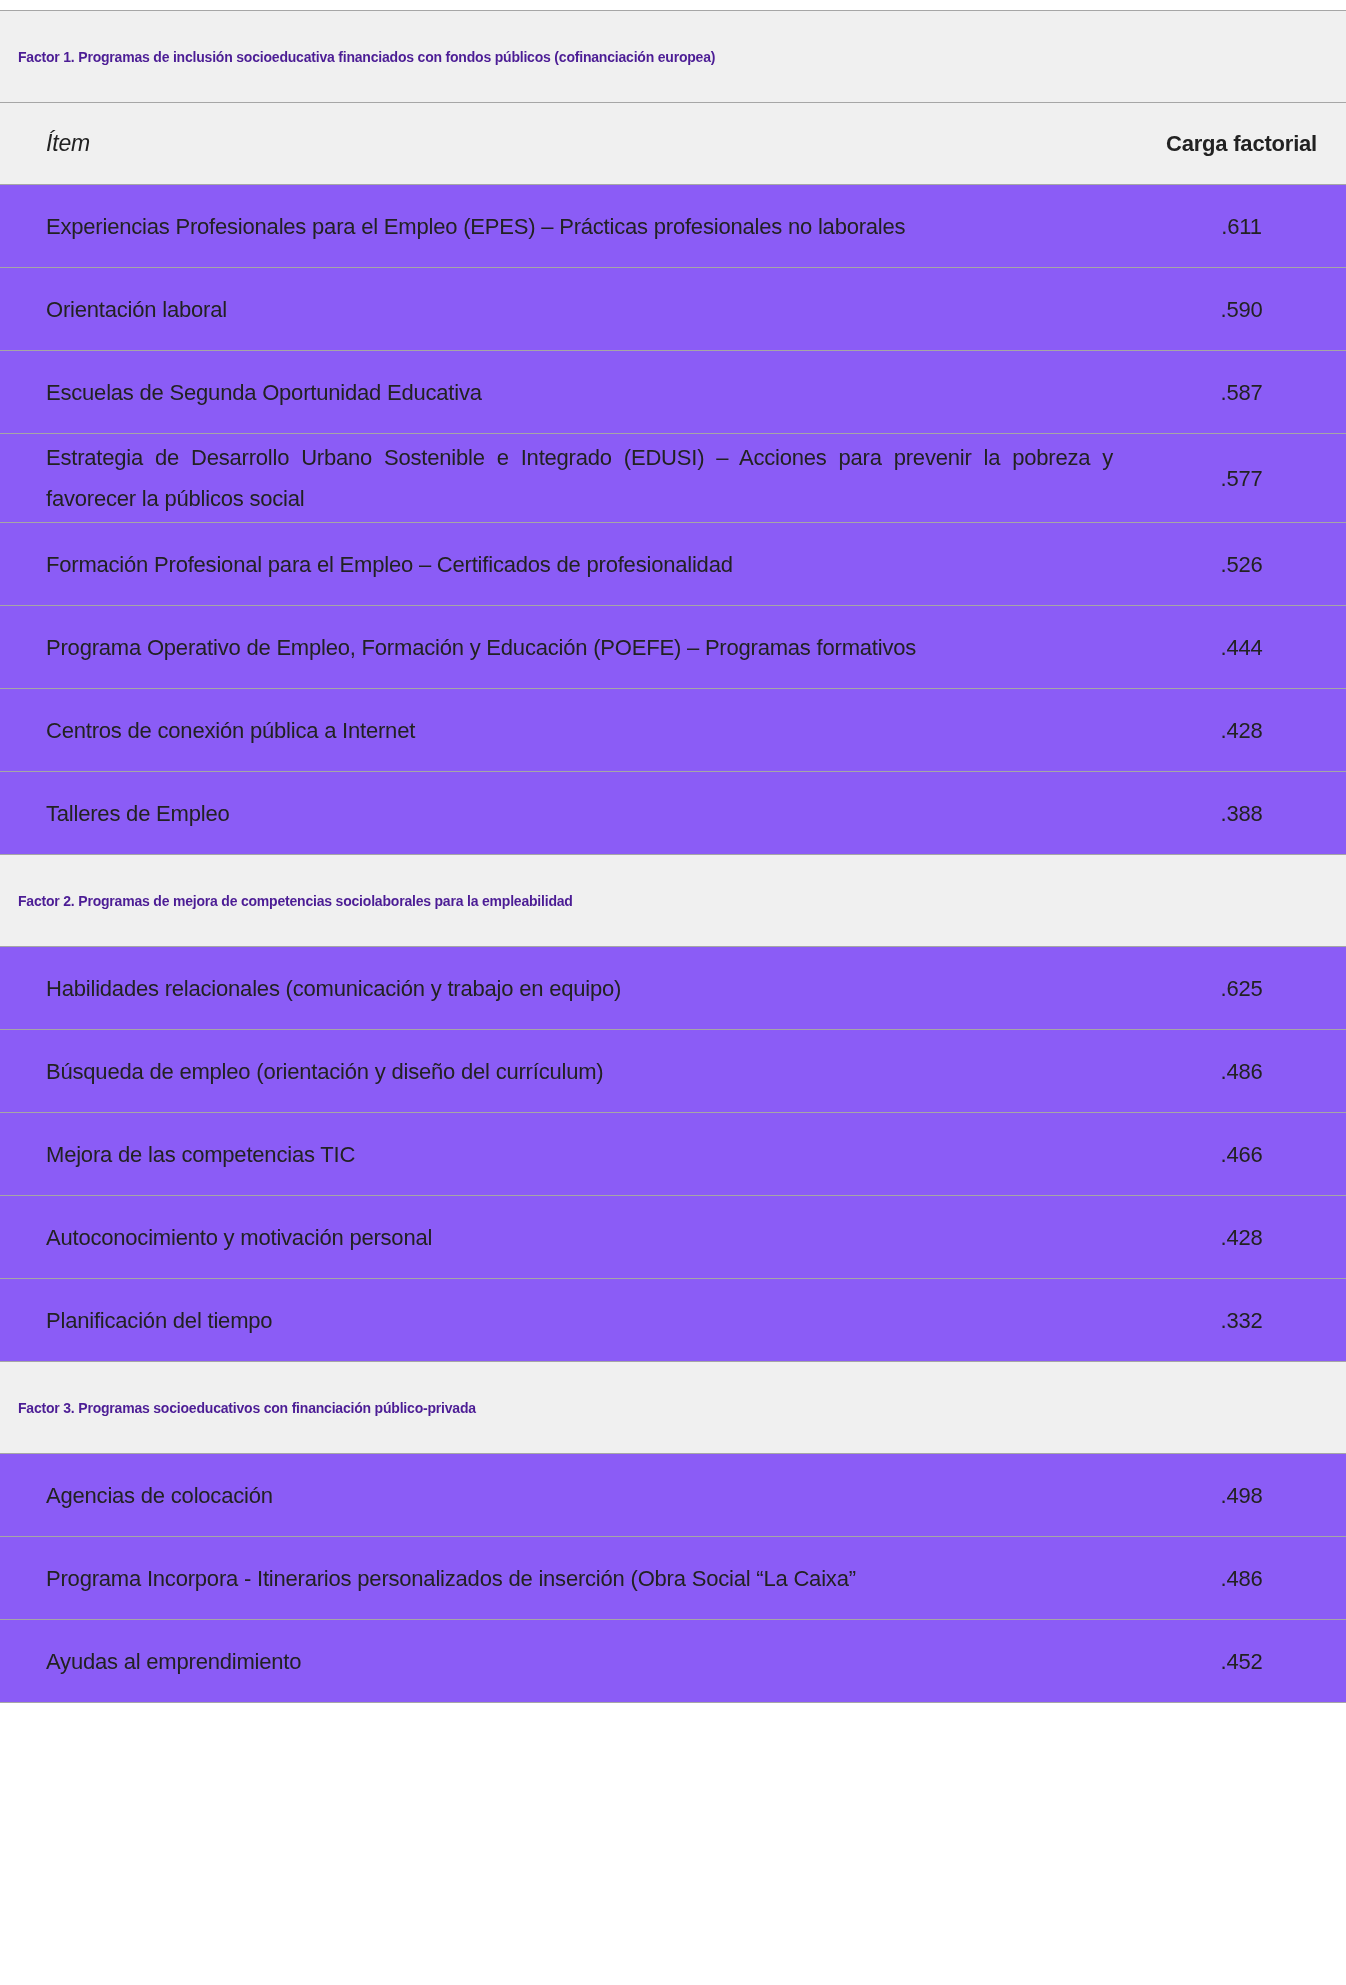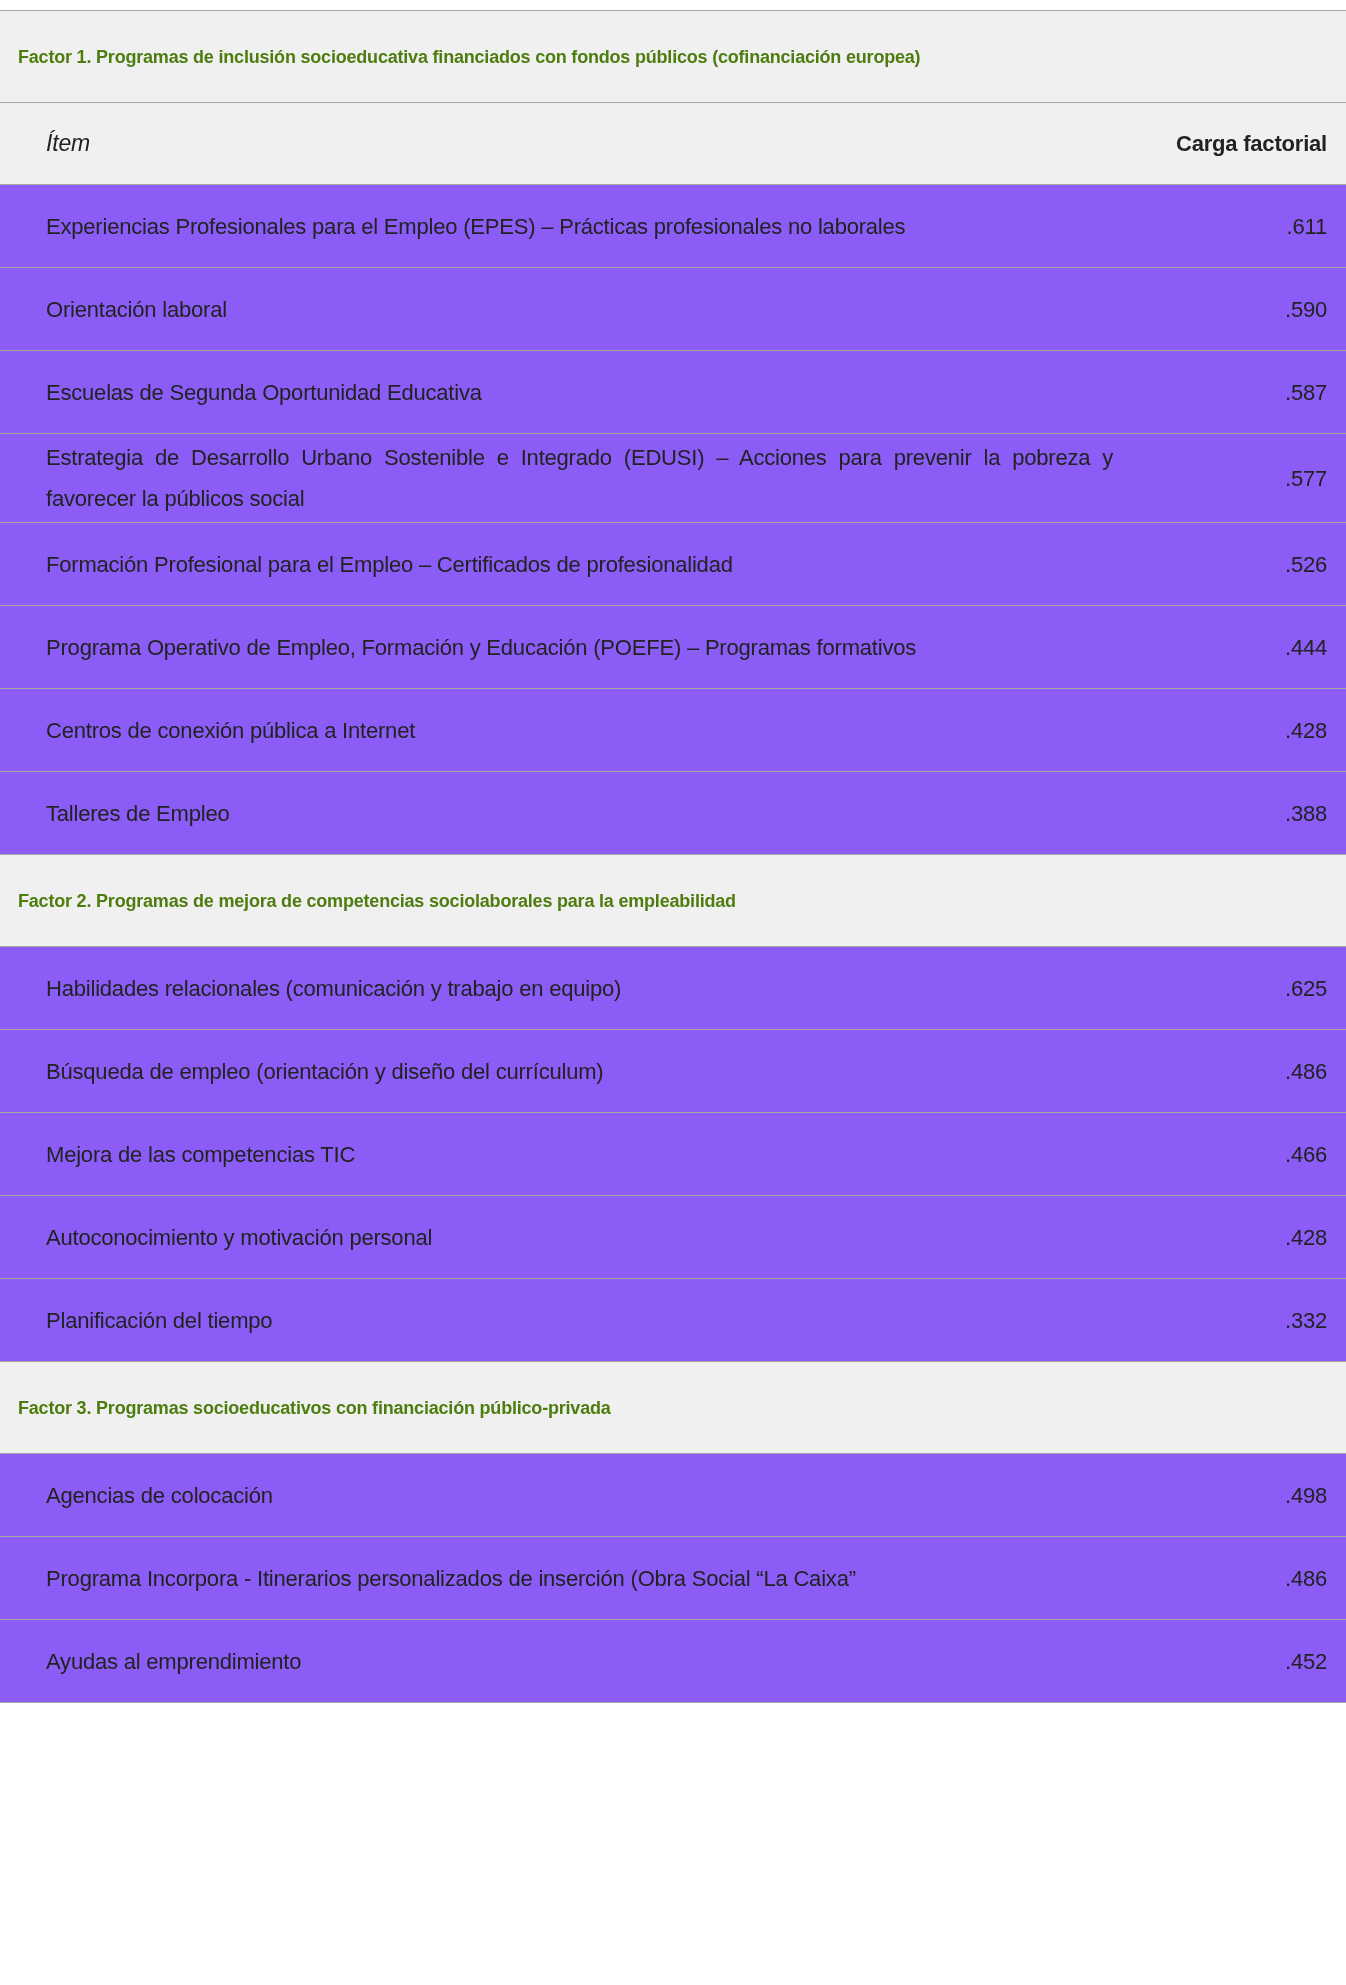--- a/index.html
+++ b/index.html
@@ -22,25 +22,25 @@
   .band {
     background: #f0f0f0;
     border-bottom: 1px solid #a6a6a6;
     min-height: 92px;
     display: flex;
     align-items: center;
     box-sizing: border-box;
     padding: 3px 30px 3px 18px;
   }
   .band-title {
-    font-size: 18px;
+    font-size: 14px;
     font-weight: bold;
     letter-spacing: -0.2px;
     line-height: 30px;
-    color: #4d7c0f;
+    color: #4c1d95;
   }
   .row {
     display: flex;
     align-items: center;
     min-height: 83px;
     box-sizing: border-box;
     border-bottom: 1px solid #a6a6a6;
     padding: 3px 0;
     background: #8b5cf6;
   }
@@ -56,23 +56,23 @@
   }
   .item-cell {
     flex: 1 1 auto;
     padding: 0 32px 0 18px;
     text-align: justify;
     margin-left: 28px;
   }
   .value-cell {
     flex: 0 0 auto;
     width: 201px;
-    padding-right: 19px;
+    padding-right: 8px;
     box-sizing: border-box;
-    text-align: right;
+    text-align: center;
   }
   .item-header {
     font-style: italic;
     font-size: 23px;
   }
   .value-header {
     font-weight: bold;
   }
 </style>
 </head>

